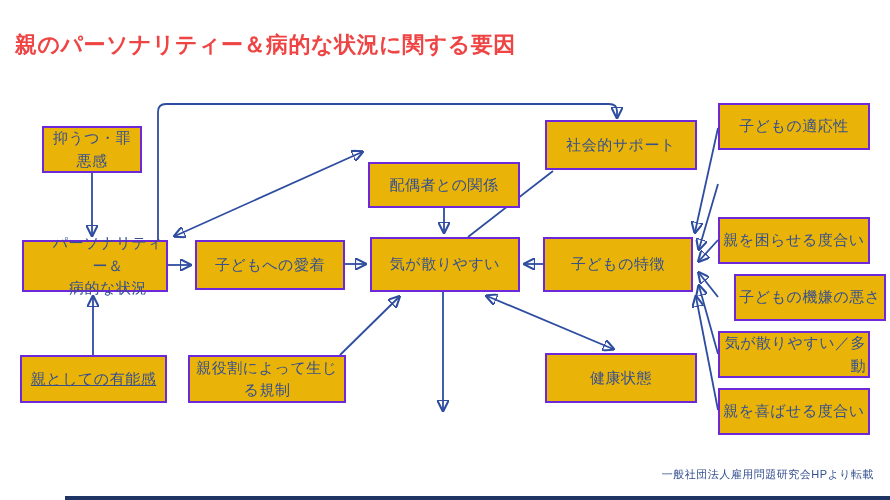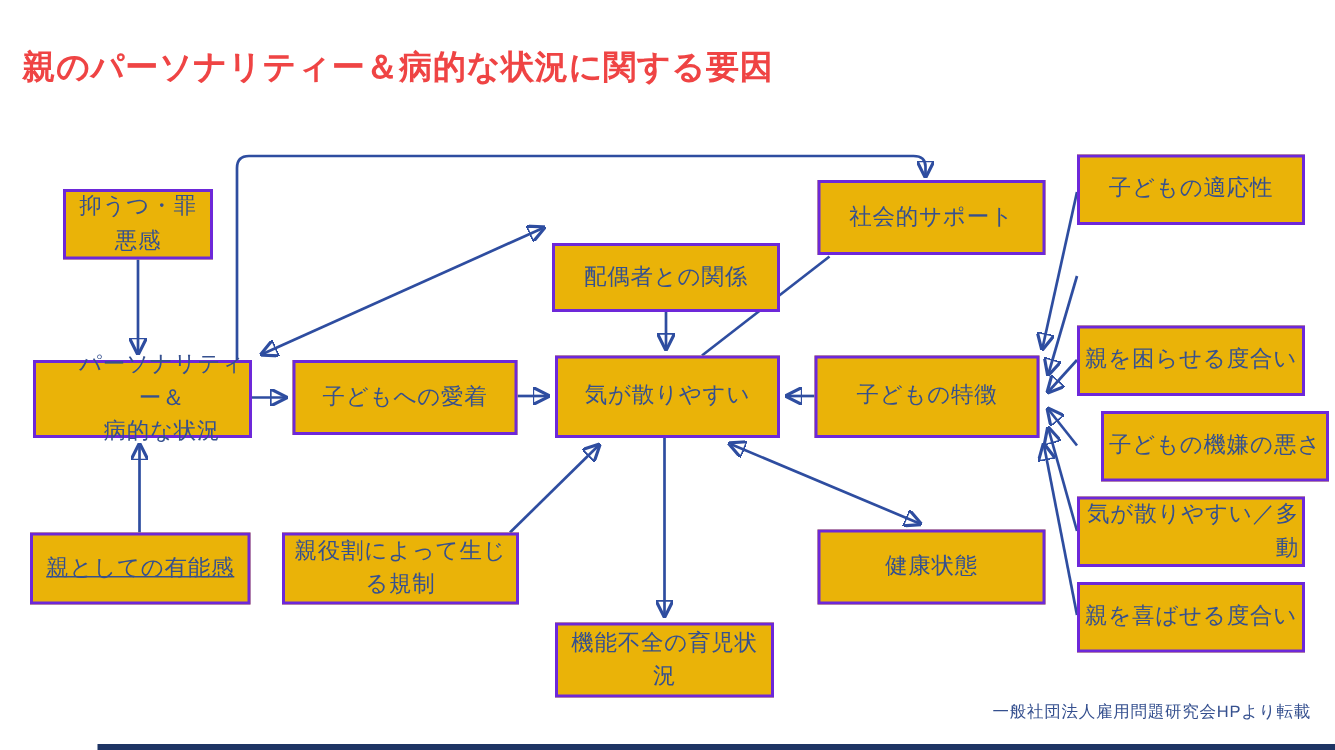--- a/index.html
+++ b/index.html
@@ -113,23 +113,20 @@
   </div>
 
   <div class="node" style="left:188px;top:355px;width:158px;height:48px;align-items:center;">
     <span>親役割によって生じる規制</span>
   </div>
 
   <div class="node" style="left:545px;top:353px;width:152px;height:50px;">
     <span>健康状態</span>
   </div>
 
-  <div class="node" style="left:370px;top:415px;width:146px;height:50px;">
-    <span>機能不全の育児状況</span>
-  </div>
 
   <div class="node" style="left:718px;top:103px;width:152px;height:47px;">
     <span>子どもの適応性</span>
   </div>
 
 
   <div class="node" style="left:718px;top:217px;width:152px;height:47px;">
     <span>親を困らせる度合い</span>
   </div>
 

